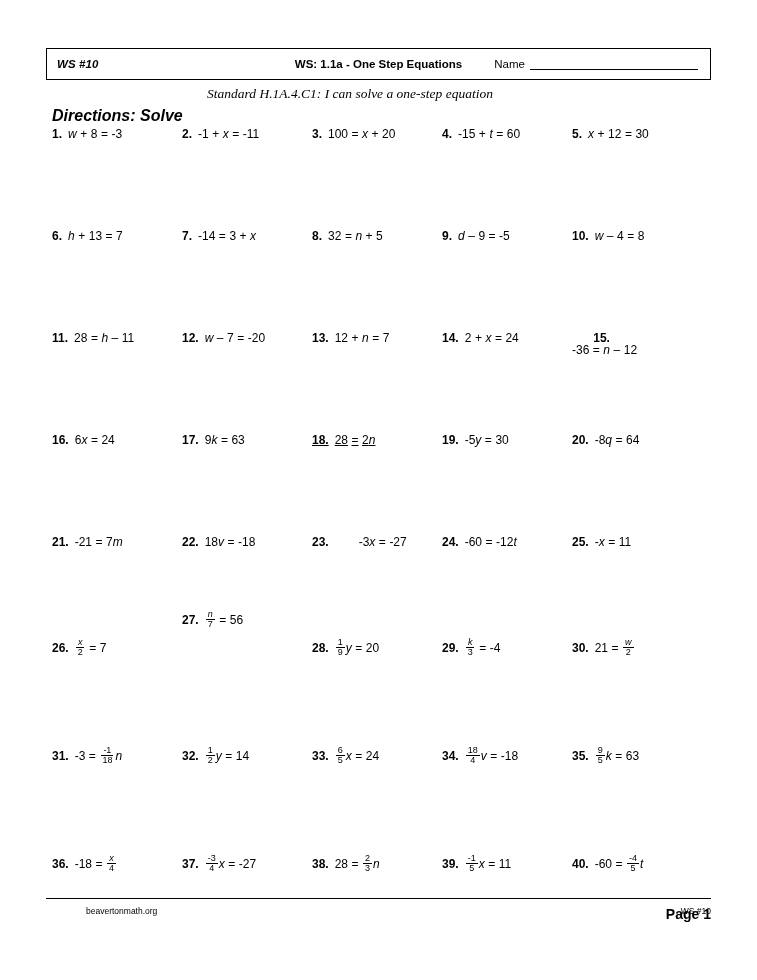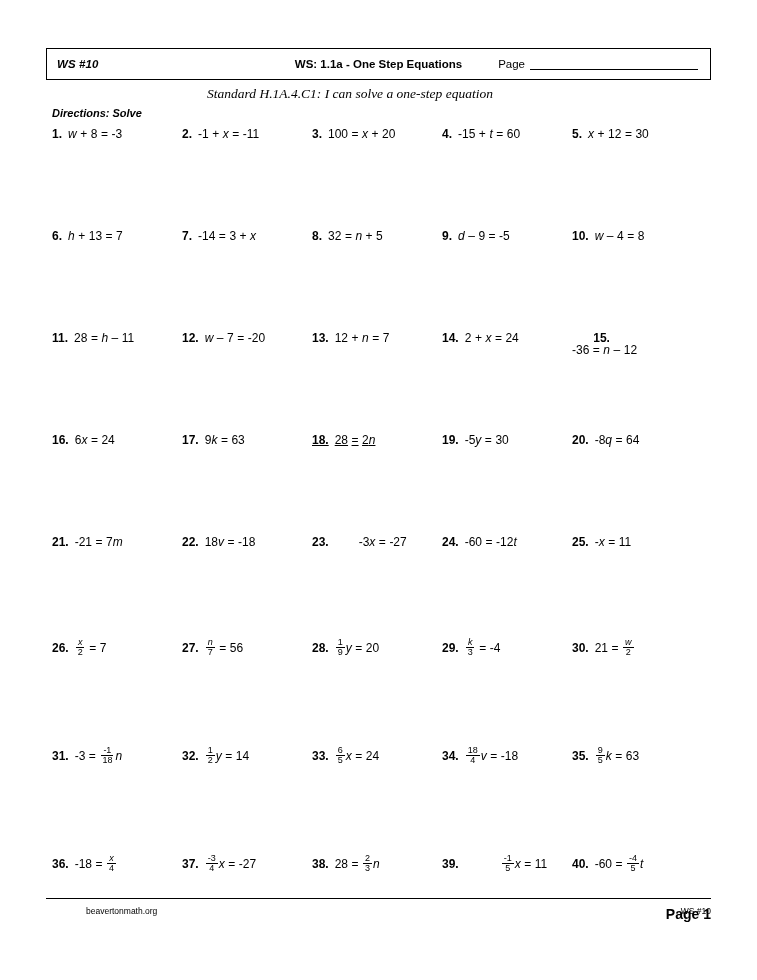--- a/index.html
+++ b/index.html
@@ -75,21 +75,21 @@
     font-family: "Liberation Serif", serif;
     font-style: italic;
     font-size: 13.5px;
   }
 
   
   .directions {
     position: absolute;
     left: 52px;
     top: 107px;
-    font-size: 11px;
+    font-size: 16px;
     font-weight: bold;
     font-style: italic;
   }
 
   
   .grid {
     position: absolute;
     left: 0;
     top: 0;
   }
@@ -172,21 +172,21 @@
   }
 </style>
 </head>
 <body>
 
 <div class="page">
 
   <div class="header-box">
     <span class="hdr-left">WS #10</span>
     <span class="hdr-center">WS: 1.1a - One Step Equations</span>
-    <span class="hdr-right"><span>Page</span><span class="name-line"></span></span>
+    <span class="hdr-right"><span>Name</span><span class="name-line"></span></span>
   </div>
 
   <div class="standard">Standard H.1A.4.C1: I can solve a one-step equation</div>
 
   <div class="directions">Directions:  Solve</div>
 
   <div class="grid" id="problem-grid">
       <div class="problem" style="left: 52px; top: 128px;">
         <span class="pnum">1.</span>
         <span class="pexpr">
@@ -431,21 +431,21 @@
         <span class="pnum">26.</span>
         <span class="pexpr">
           <span class="frac">
             <span class="num itl">x</span>
             <span class="den">2</span>
           </span>
           <span class="tok sp-l sp-r">=</span>
           <span class="tok">7</span>
         </span>
       </div>
-      <div class="problem" style="left: 182px; top: 638px; text-align: center;">
+      <div class="problem" style="left: 182px; top: 610px; text-align: center;">
         <span class="pnum">27.</span>
         <span class="pexpr">
           <span class="frac">
             <span class="num itl">n</span>
             <span class="den">7</span>
           </span>
           <span class="tok sp-l sp-r">=</span>
           <span class="tok">56</span>
         </span>
       </div>
@@ -571,21 +571,21 @@
         <span class="pexpr">
           <span class="tok">28</span>
           <span class="tok sp-l sp-r">=</span>
           <span class="frac">
             <span class="num">2</span>
             <span class="den">3</span>
           </span>
           <span class="tok var">n</span>
         </span>
       </div>
-      <div class="problem" style="left: 442px; top: 854px; gap: 36px;">
+      <div class="problem" style="left: 442px; top: 854px;">
         <span class="pnum">39.</span>
         <span class="pexpr">
           <span class="frac">
             <span class="num">-1</span>
             <span class="den">5</span>
           </span>
           <span class="tok var">x</span>
           <span class="tok sp-l sp-r">=</span>
           <span class="tok">11</span>
         </span>

